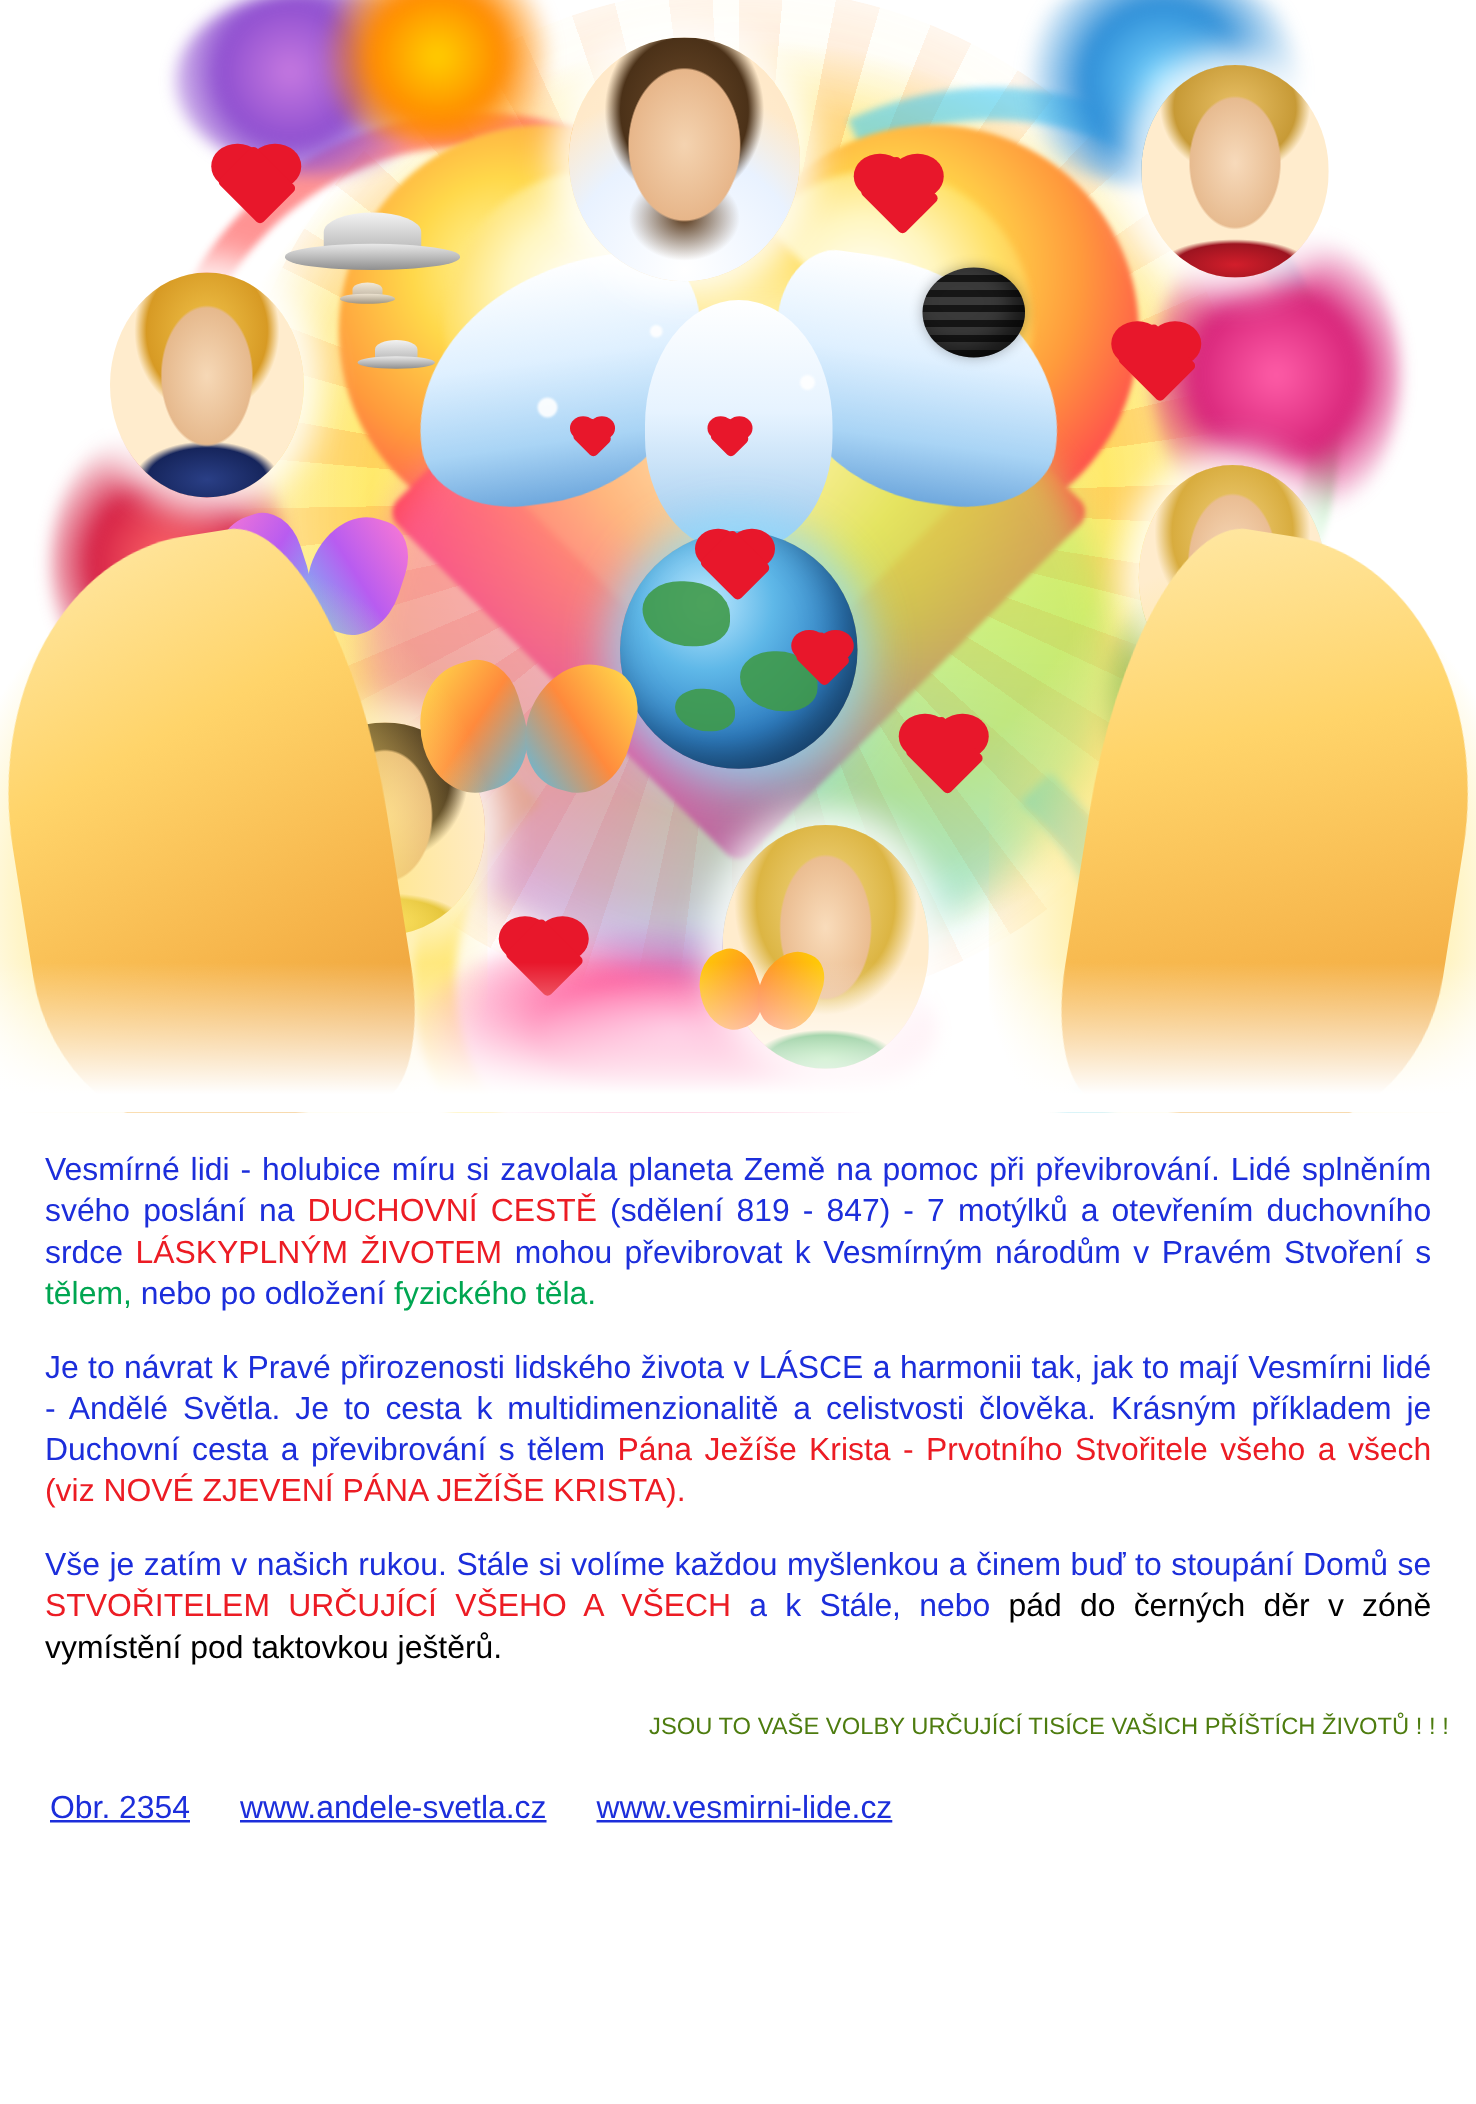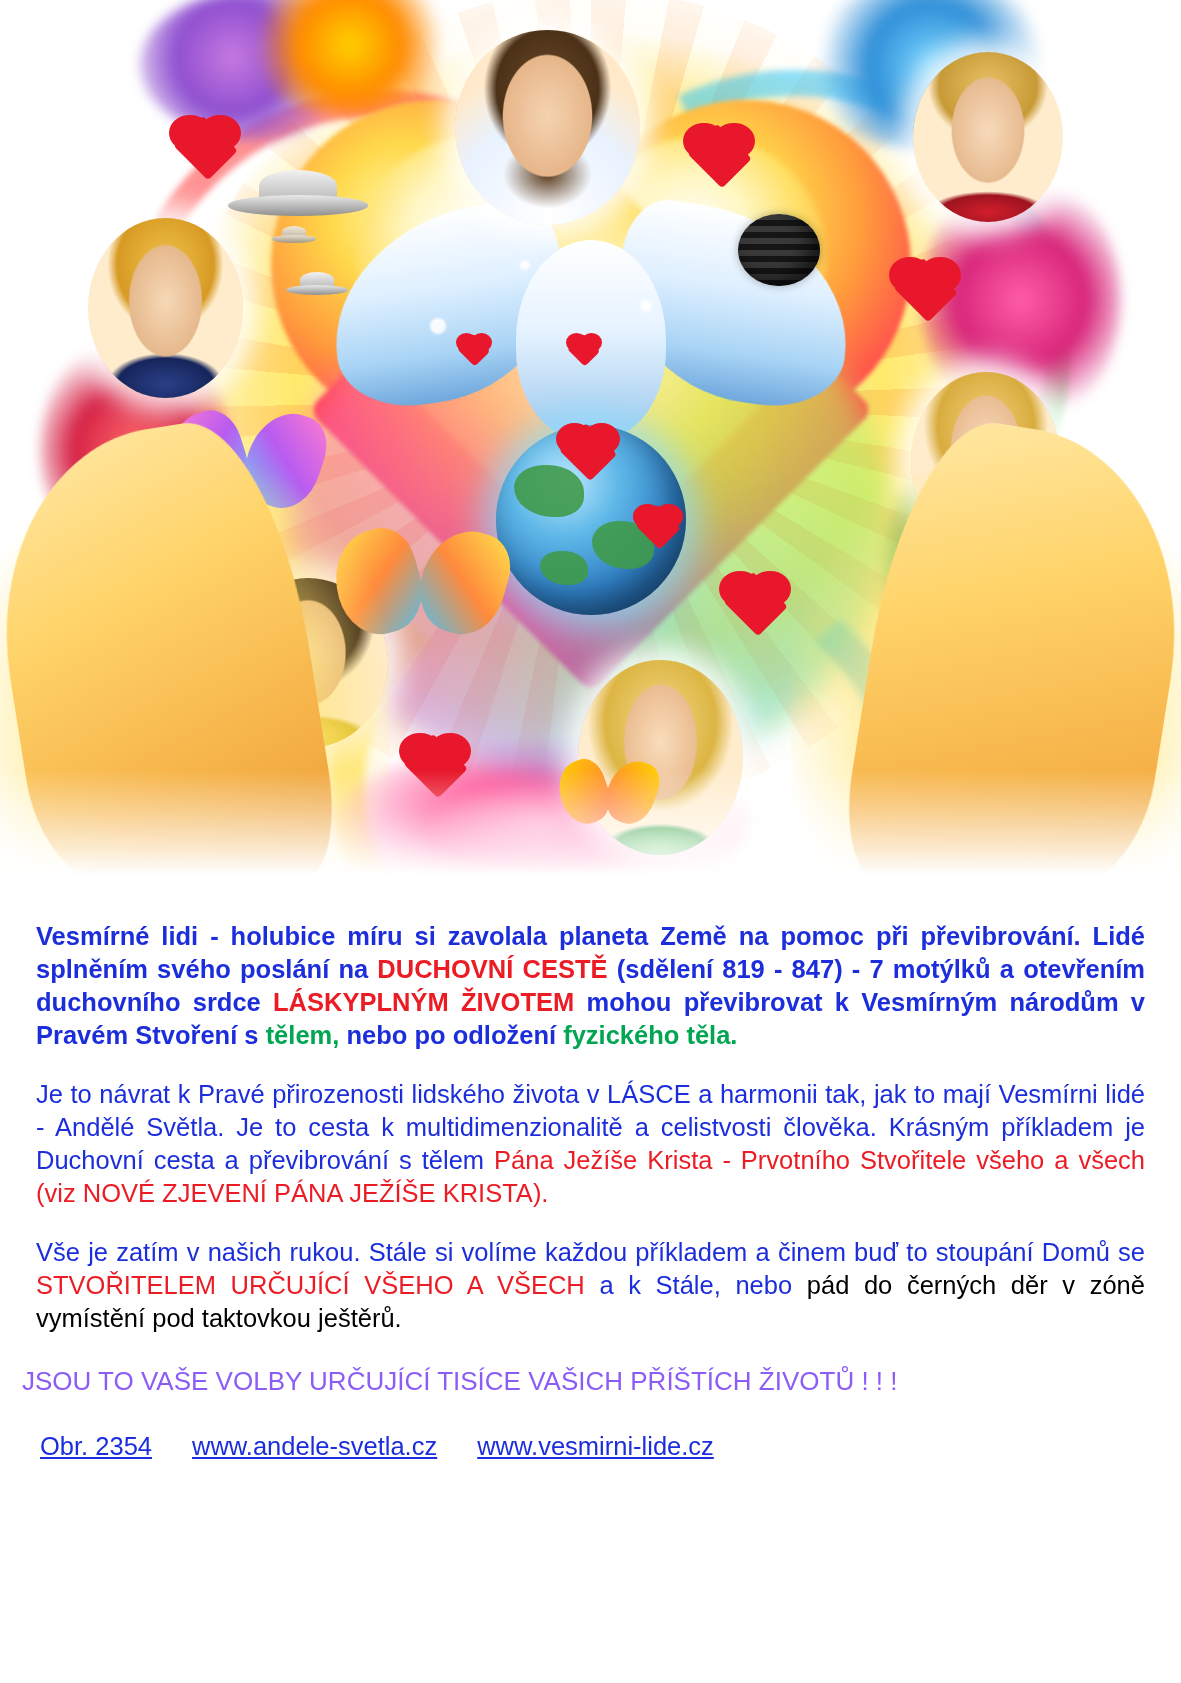--- a/index.html
+++ b/index.html
@@ -270,29 +270,29 @@
     margin: 18px 0 0 0;
     font-weight: 400;
   }
   .para {
     color: #1c2edb;
     font-size: 25.5px;
     line-height: 33px;
     text-align: justify;
     margin: 26px 14px 0 14px;
   }
-  .para.first { margin-top: 30px; font-weight: bold; }
+  .para.first { margin-top: 30px; }
   .green { color: #00a651; }
   .red { color: #ec1c24; }
   .blue { color: #1c2edb; }
   .black { color: #000000; }
   .final {
-    color: #8b5cf6;
-    text-align: left;
-    font-size: 26px;
+    color: #4d7c0f;
+    text-align: right;
+    font-size: 19px;
     line-height: 33px;
     margin: 30px 0 0 0;
   }
   .footer {
     display: flex;
     align-items: baseline;
     gap: 40px;
     margin: 22px 0 0 18px;
     color: #1c2edb;
     font-size: 25.5px;
@@ -502,21 +502,21 @@
               background:linear-gradient(180deg, rgba(255,255,255,0) 0%, #ffffff 88%);"></div>
 </div>
 
 <div class="text-area">
 
 
   <p class="para first"><span class="blue">Vesmírné lidi - holubice míru si zavolala planeta Země na pomoc při převibrování. Lidé splněním svého poslání na </span><span class="red">DUCHOVNÍ CESTĚ</span><span class="blue"> (sdělení 819 - 847) - 7 motýlků a otevřením duchovního srdce </span><span class="red">LÁSKYPLNÝM ŽIVOTEM</span><span class="blue"> mohou převibrovat k Vesmírným národům v Pravém Stvoření s </span><span class="green">tělem,</span><span class="blue"> nebo po odložení </span><span class="green">fyzického těla.</span></p>
 
   <p class="para"><span class="blue">Je to návrat k Pravé přirozenosti lidského života v LÁSCE a harmonii tak, jak to mají Vesmírni lidé - Andělé Světla. Je to cesta k multidimenzionalitě a celistvosti člověka. Krásným příkladem je Duchovní cesta a převibrování s tělem </span><span class="red">Pána Ježíše Krista - Prvotního Stvořitele všeho a všech  (viz NOVÉ ZJEVENÍ PÁNA JEŽÍŠE KRISTA).</span></p>
 
-  <p class="para"><span class="blue">Vše je zatím v našich rukou. Stále si volíme každou příkladem a činem buď to stoupání Domů se </span><span class="red">STVOŘITELEM URČUJÍCÍ VŠEHO A VŠECH</span><span class="blue"> a k Stále, nebo </span><span class="black">pád do černých děr v zóně vymístění pod taktovkou ještěrů.</span></p>
+  <p class="para"><span class="blue">Vše je zatím v našich rukou. Stále si volíme každou myšlenkou a činem buď to stoupání Domů se </span><span class="red">STVOŘITELEM URČUJÍCÍ VŠEHO A VŠECH</span><span class="blue"> a k Stále, nebo </span><span class="black">pád do černých děr v zóně vymístění pod taktovkou ještěrů.</span></p>
 
   <div class="final">JSOU TO VAŠE VOLBY URČUJÍCÍ TISÍCE VAŠICH PŘÍŠTÍCH ŽIVOTŮ  ! ! !</div>
 
   <div class="footer">
     <span class="obr">Obr. 2354</span>
     <a href="#" class="nowrap">www.andele-svetla.cz</a>
     <a href="#" class="nowrap">www.vesmirni-lide.cz</a>
   </div>
 </div>
 

